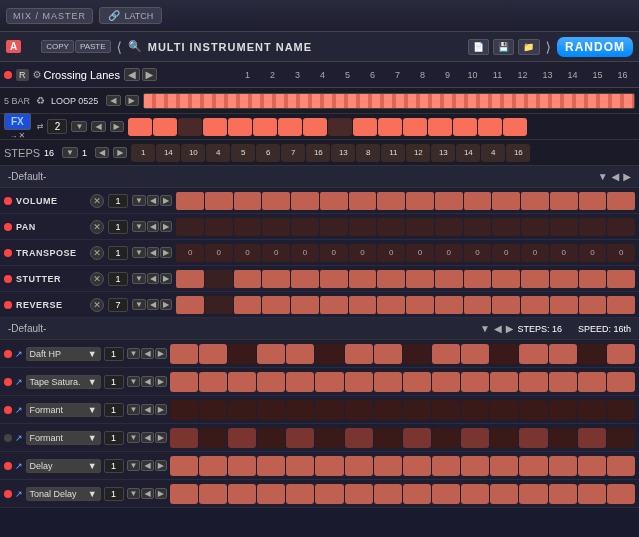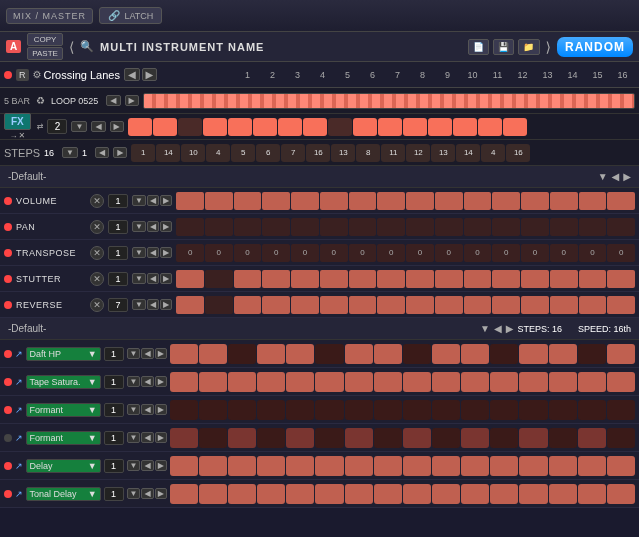--- a/index.html
+++ b/index.html
@@ -69,22 +69,23 @@
     .a-badge {
       background: #e55;
       color: #fff;
       font-weight: bold;
       font-size: 10px;
       padding: 1px 4px;
       border-radius: 2px;
     }
     .copy-paste {
       display: flex;
-      flex-direction: column;
+      flex-direction: row;
       gap: 1px;
+      margin-left: 14px;
     }
     .copy-btn, .paste-btn {
       background: #3a3a50;
       border: 1px solid #555;
       font-size: 8px;
       color: #ccc;
       padding: 1px 4px;
       cursor: pointer;
       border-radius: 2px;
     }
@@ -221,21 +222,21 @@
     .fx-row {
       display: flex;
       align-items: center;
       background: #1a1a28;
       border-bottom: 1px solid #333;
       height: 26px;
       padding: 0 4px;
       gap: 4px;
     }
     .fx-btn {
-      background: #0f766e;
+      background: #1d4ed8;
       border: 1px solid #555;
       color: #9cf;
       font-size: 10px;
       font-weight: bold;
       padding: 2px 6px;
       cursor: pointer;
       border-radius: 2px;
     }
     .num-display {
       background: #222;
@@ -317,21 +318,21 @@
       width: 8px; height: 8px;
       background: #f44;
       border-radius: 50%;
       flex-shrink: 0;
     }
     .param-name {
       width: 70px;
       font-size: 9px;
       color: #ddd;
       letter-spacing: 0.5px;
-      font-weight: normal;
+      font-weight: bold;
     }
     .x-btn {
       background: #333;
       border: 1px solid #555;
       color: #aaa;
       font-size: 9px;
       padding: 0 3px;
       cursor: pointer;
       border-radius: 50%;
       width: 14px; height: 14px;
@@ -415,21 +416,21 @@
     }
     .inst-led {
       width: 8px; height: 8px;
       border-radius: 50%;
       flex-shrink: 0;
     }
     .inst-led.red { background: #f44; }
     .inst-led.off { background: #444; }
     .route-icon { color: #6af; font-size: 9px; }
     .inst-name-dropdown {
-      background: #15803d;
+      background: #404040;
       border: 1px solid #444;
       color: #ddd;
       font-size: 9px;
       padding: 1px 3px;
       border-radius: 2px;
       width: 75px;
       cursor: pointer;
       display: flex;
       align-items: center;
       justify-content: space-between;

